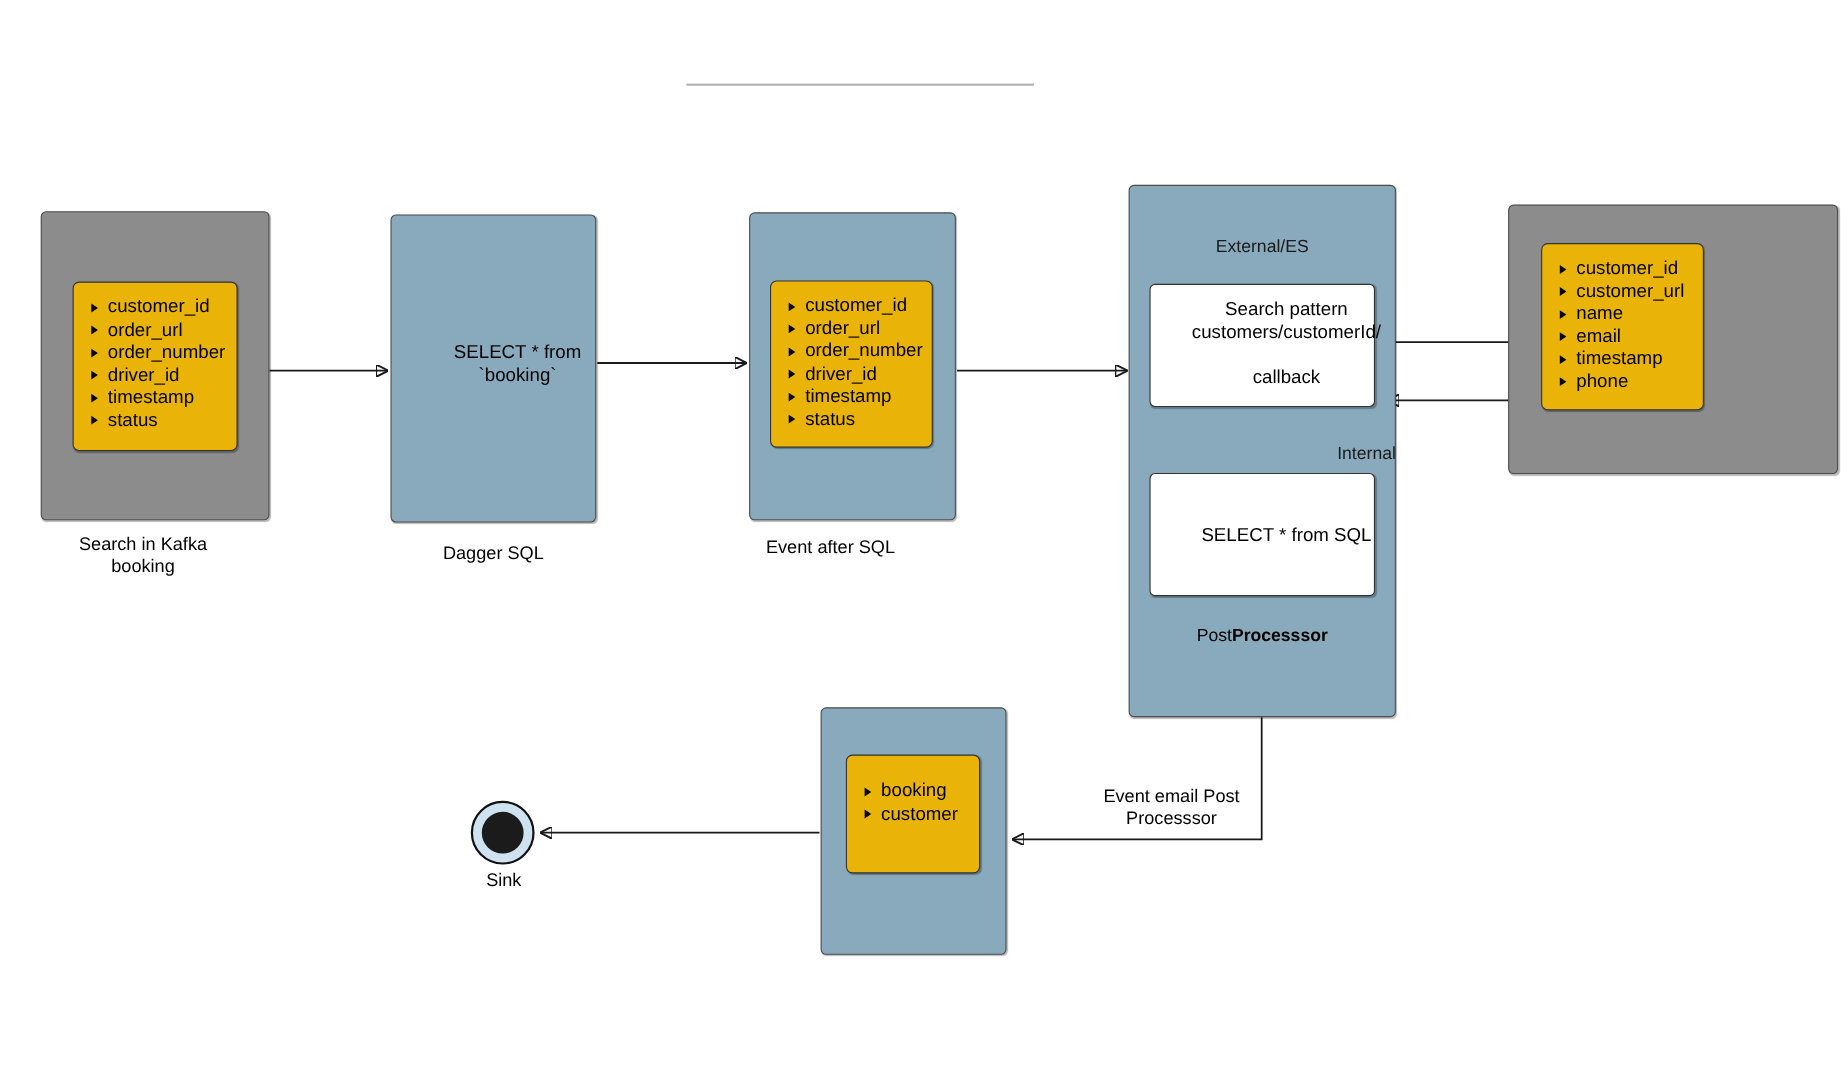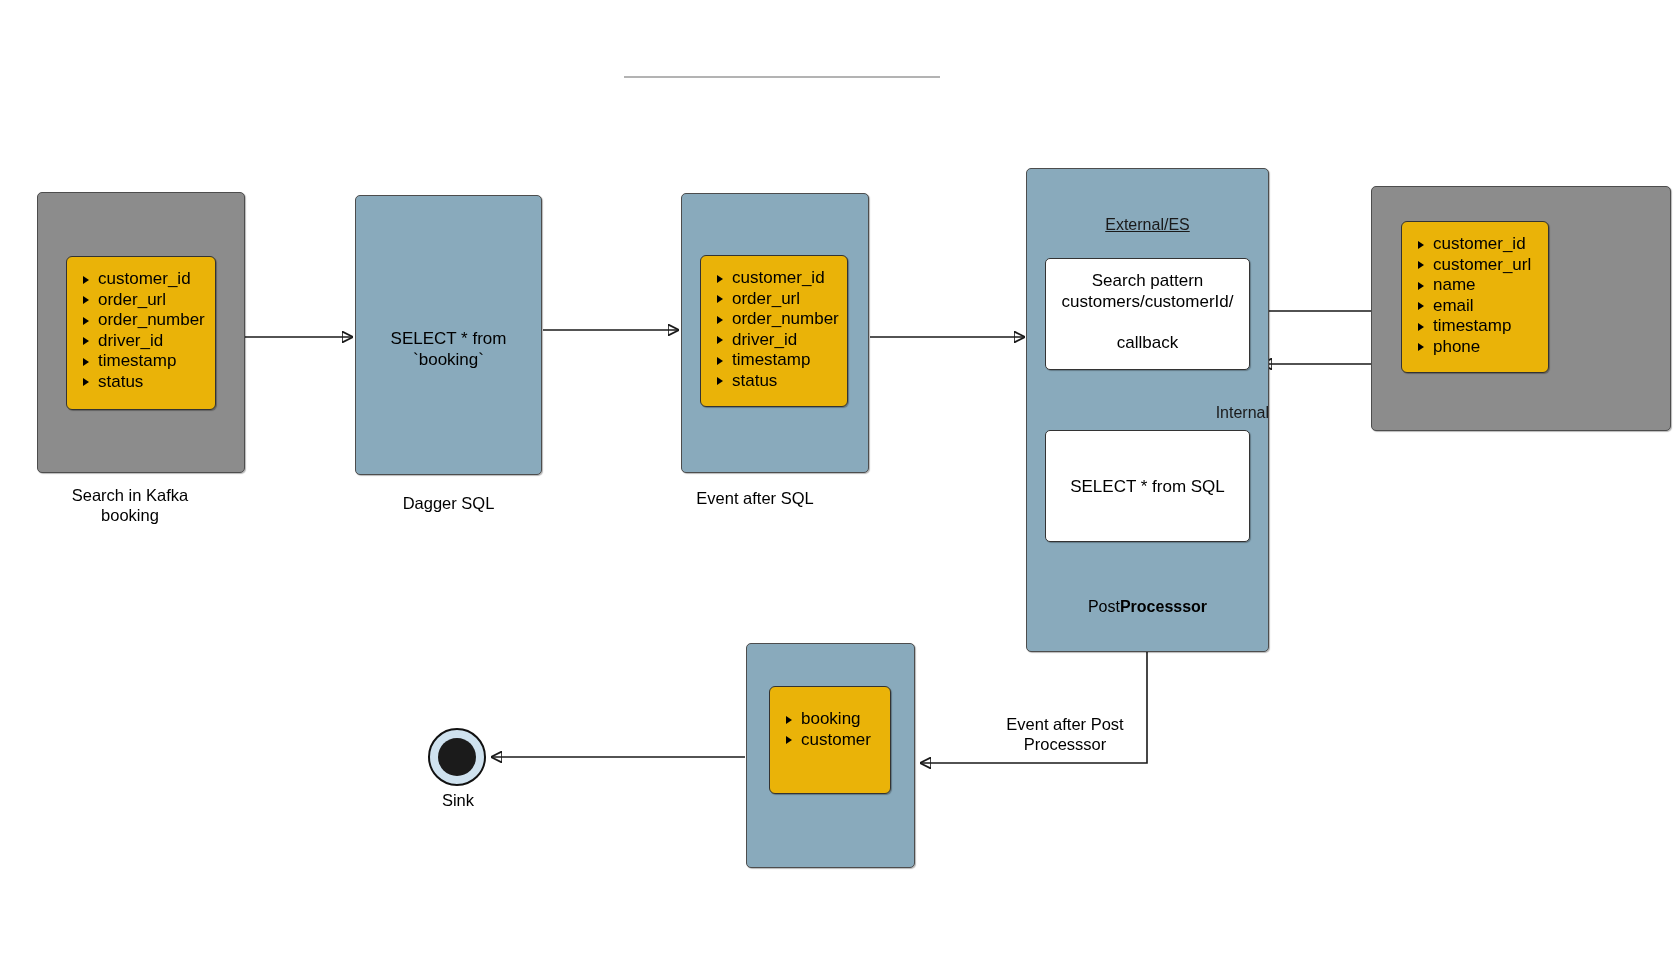--- a/index.html
+++ b/index.html
@@ -87,20 +87,21 @@
     border-top: 4px solid transparent;
     border-bottom: 4px solid transparent;
   }
 
   .box-text {
     position: absolute;
     text-align: center;
     font-size: 17px;
     color: #000000;
     line-height: 21px;
+    margin-left: 22px;
   }
 
   .caption {
     position: absolute;
     text-align: center;
     font-size: 16.5px;
     color: #000000;
     line-height: 20px;
   }
 
@@ -198,52 +199,52 @@
       <li>timestamp</li>
       <li>status</li>
     </ul>
   </div>
   <div class="caption" style="left:30px; top:485px; width:200px;">
     <div>Search in Kafka</div>
     <div>booking</div>
   </div>
 
   <div class="shape blue" style="left:355px; top:195px; width:187px; height:280px;"></div>
-  <div class="box-text" style="left:355px; top:328px; width:187px;">
+  <div class="box-text" style="left:355px; top:309px; width:187px;">
     <div>SELECT * from</div>
     <div>`booking`</div>
   </div>
   <div class="caption" style="left:355px; top:493px; width:187px;">Dagger SQL</div>
 
   <div class="shape blue" style="left:681px; top:193px; width:188px; height:280px;"></div>
   <div class="inner-list" style="left:700px; top:255px; width:148px; height:152px;">
     <ul>
       <li>customer_id</li>
       <li>order_url</li>
       <li>order_number</li>
       <li>driver_id</li>
       <li>timestamp</li>
       <li>status</li>
     </ul>
   </div>
   <div class="caption" style="left:650px; top:488px; width:210px;">Event after SQL</div>
 
   <div class="shape blue" style="left:1026px; top:168px; width:243px; height:484px;"></div>
-  <div class="section-label" style="left:1026px; top:215px; width:243px;text-decoration:underline;">External/ES</div>
+  <div class="section-label" style="left:1026px; top:215px; width:243px;">External/ES</div>
   <div class="shape white" style="left:1045px; top:258px; width:205px; height:112px; border:1px solid #333;"></div>
   <div class="box-text" style="left:1045px; top:270px; width:205px;">
     <div>Search pattern</div>
     <div>customers/customerId/</div>
     <div style="height:20px;"></div>
     <div>callback</div>
   </div>
   <div class="section-label" style="left:1026px; top:403px; width:243px;text-align:right;">Internal</div>
   <div class="shape white" style="left:1045px; top:430px; width:205px; height:112px; border:1px solid #333;"></div>
   <div class="box-text" style="left:1045px; top:476px; width:205px;">SELECT * from SQL</div>
-  <div class="pp-label" style="left:1026px; top:570px; width:243px;margin-top:28px;">
+  <div class="pp-label" style="left:1026px; top:570px; width:243px;">
     <span>Post</span><b>Processsor</b>
   </div>
 
   <div class="shape gray" style="left:1371px; top:186px; width:300px; height:245px;"></div>
   <div class="inner-list" style="left:1401px; top:221px; width:148px; height:152px;">
     <ul>
       <li>customer_id</li>
       <li>customer_url</li>
       <li>name</li>
       <li>email</li>
@@ -253,21 +254,21 @@
   </div>
 
   <div class="shape blue" style="left:746px; top:643px; width:169px; height:225px;"></div>
   <div class="inner-list" style="left:769px; top:686px; width:122px; height:108px; padding-top:22px;">
     <ul>
       <li>booking</li>
       <li>customer</li>
     </ul>
   </div>
   <div class="caption" style="left:960px; top:714px; width:210px; text-align:center;">
-    <div>Event after Post</div>
+    <div>Event email Post</div>
     <div>Processsor</div>
   </div>
 
   <div id="sink-node">
     <div id="sink-ring"></div>
     <div id="sink-core"></div>
   </div>
   <div class="caption" style="left:398px; top:790px; width:120px;">Sink</div>
 
 </div>

